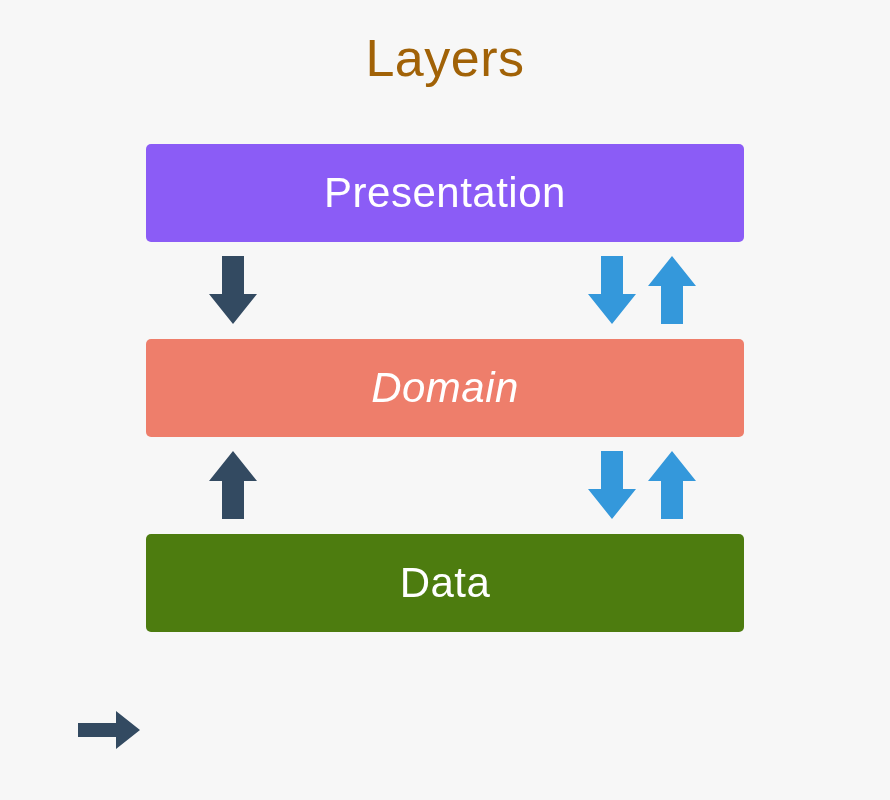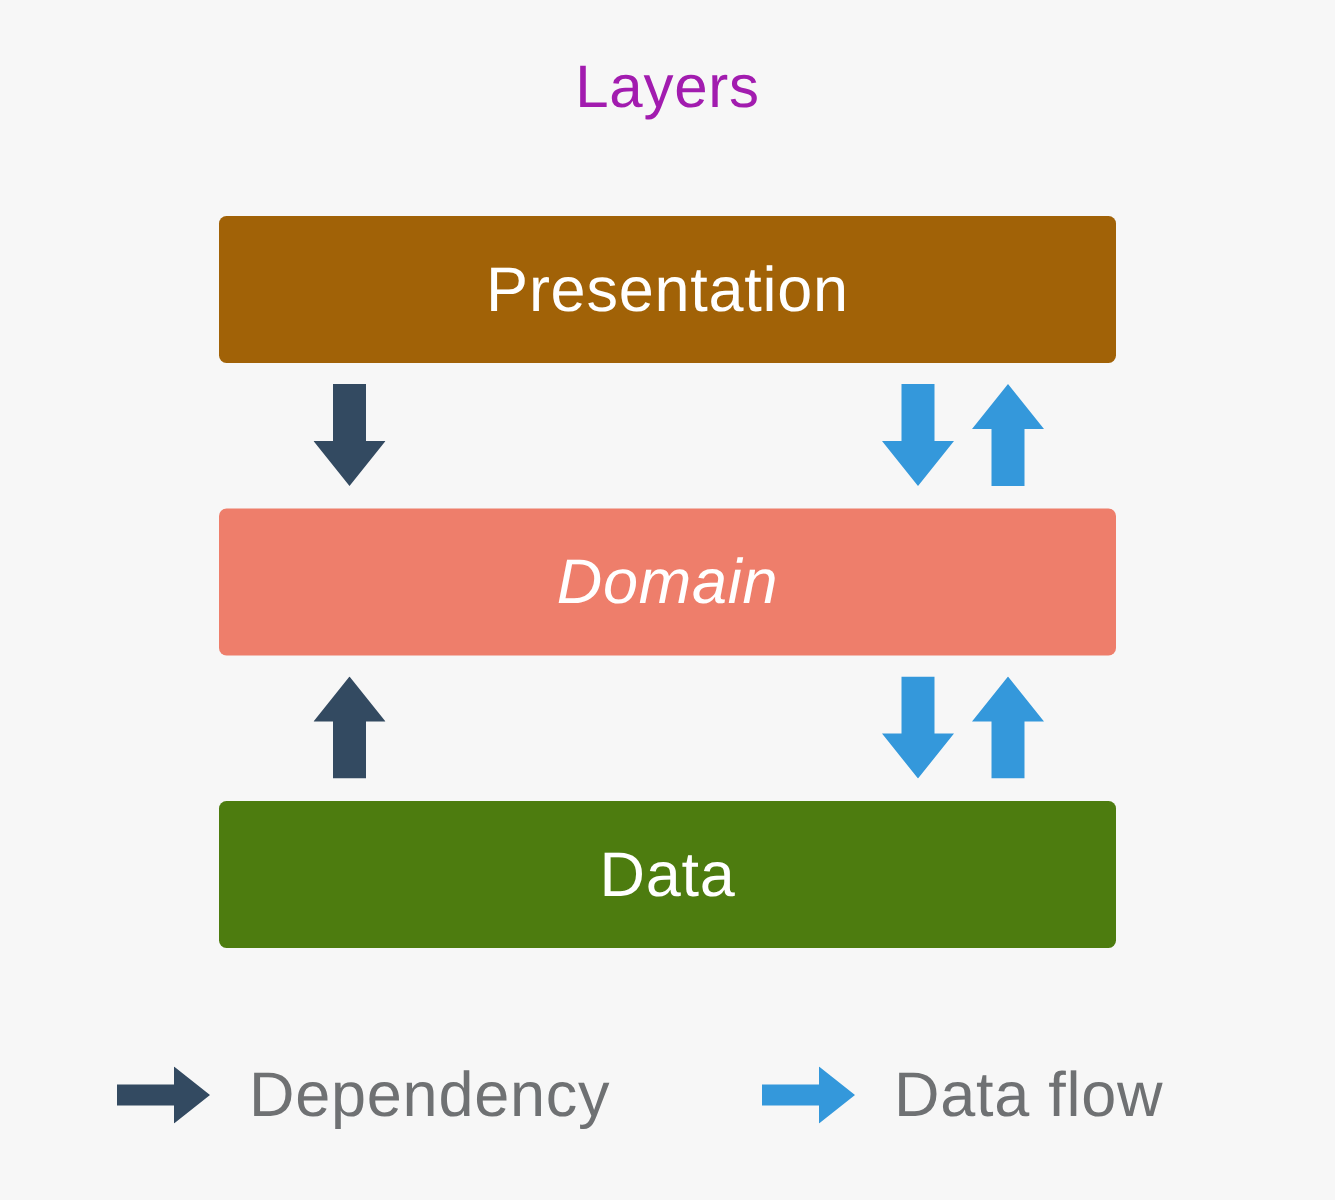--- a/index.html
+++ b/index.html
@@ -22,23 +22,23 @@
     width: 890px;
     height: 800px;
   }
 
   .title {
     position: absolute;
     left: 0;
     top: 30px;
     width: 890px;
     text-align: center;
-    font-size: 40px;
+    font-size: 52px;
     font-weight: 300;
-    color: #a21caf;
+    color: #a16207;
     letter-spacing: 0.5px;
     line-height: 56px;
   }
 
   .layer-box {
     position: absolute;
     left: 146px;
     width: 598px;
     height: 98px;
     border-radius: 5px;
@@ -98,21 +98,21 @@
     line-height: 50px;
   }
 </style>
 </head>
 <body>
 
 <div id="diagram">
 
   <div class="title">Layers</div>
 
-  <div class="layer-box" id="layer-presentation" style="background:#a16207;">
+  <div class="layer-box" id="layer-presentation" style="background:#8b5cf6;">
     <span class="layer-label">Presentation</span>
   </div>
 
   <div class="arrow-slot" style="left:209px; top:256px;">
     <svg class="arrow-svg" width="48" height="68" viewBox="0 0 48 68">
       <path d="M13 0 H35 V38 H48 L24 68 L0 38 H13 Z" fill="#334a61"></path>
     </svg>
   </div>
 
   <div class="arrow-slot" style="left:588px; top:256px;">
@@ -152,25 +152,18 @@
   <div class="layer-box" id="layer-data" style="background:#4d7c0f;">
     <span class="layer-label">Data</span>
   </div>
 
   <div class="legend">
 
     <div class="legend-item" id="legend-item-dependency">
       <svg class="legend-arrow" width="62" height="38" viewBox="0 0 62 38">
         <path d="M0 12 H38 V0 L62 19 L38 38 V26 H0 Z" fill="#334a61"></path>
       </svg>
-      <span class="legend-label">Dependency</span>
     </div>
 
-    <div class="legend-item" id="legend-item-dataflow">
-      <svg class="legend-arrow" width="62" height="38" viewBox="0 0 62 38">
-        <path d="M0 12 H38 V0 L62 19 L38 38 V26 H0 Z" fill="#3498db"></path>
-      </svg>
-      <span class="legend-label">Data flow</span>
-    </div>
 
   </div>
 
 </div>
 
 </body></html>

